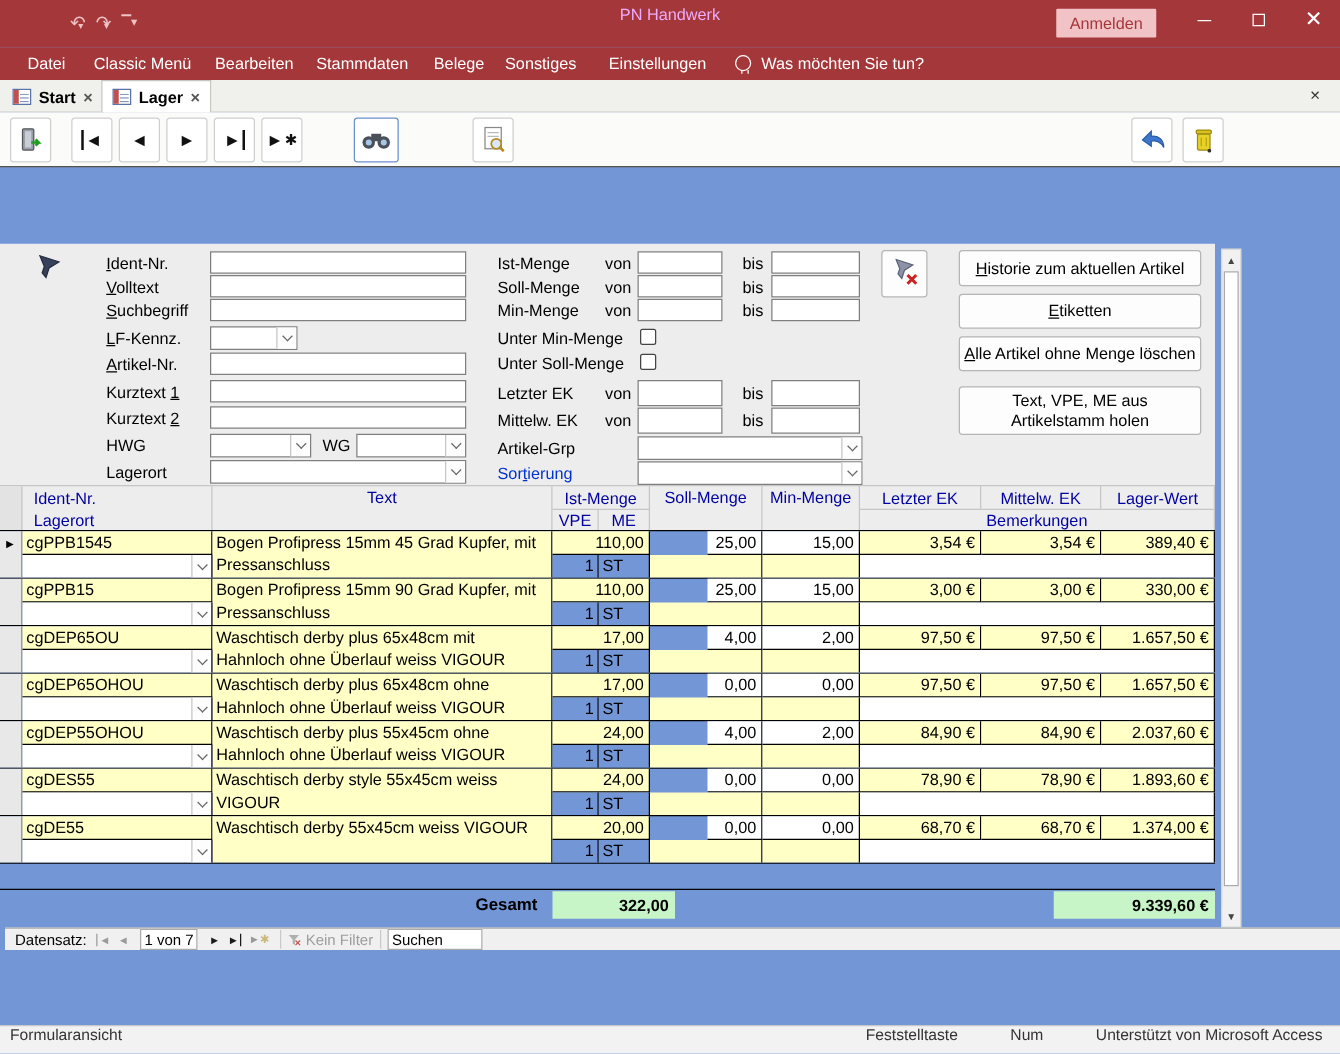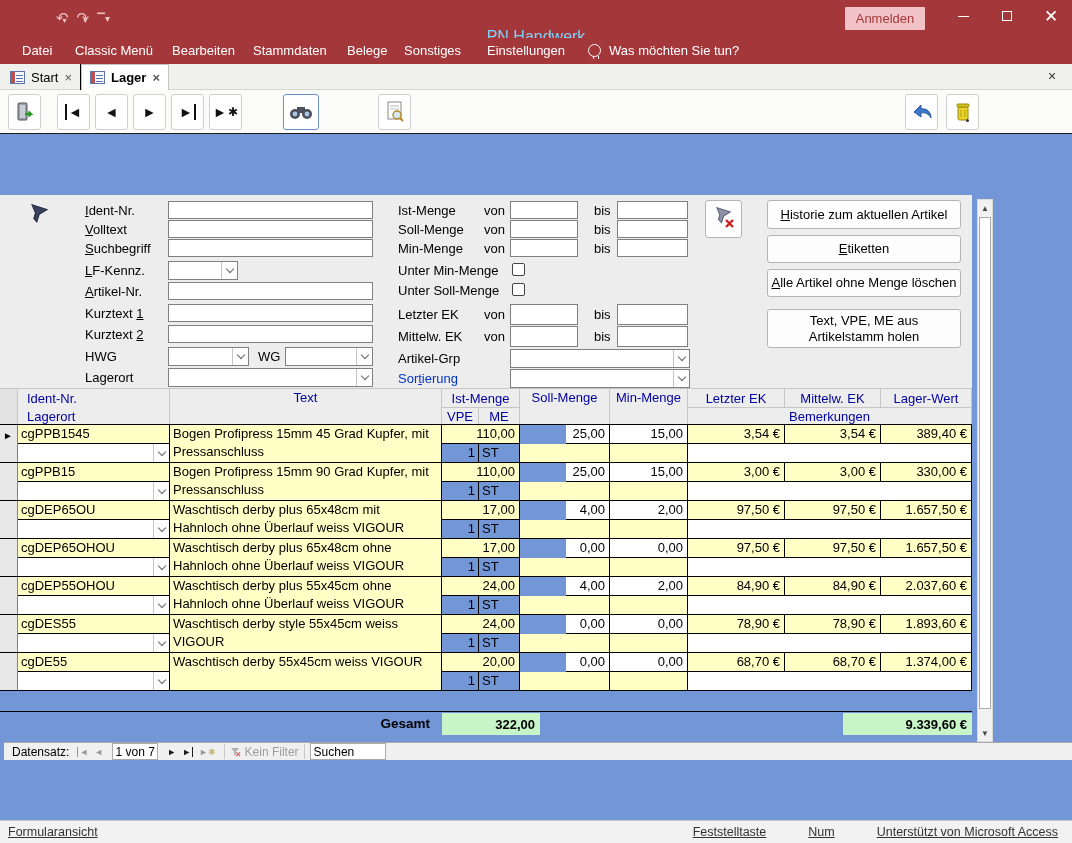--- a/index.html
+++ b/index.html
@@ -6,36 +6,36 @@
   html,body { width:1072px; height:843px; }
   #root {
     position:relative; width:1072px; height:843px; overflow:hidden;
     font-family:"Liberation Sans","DejaVu Sans",sans-serif; font-size:13px; color:#000;
     background:#7397D6;
   }
   
   .titlebar { position:absolute; left:0; top:0; width:1072px; height:38px; background:#A4373A; }
   .qat { position:absolute; left:56px; top:9px; display:flex; align-items:center; gap:10px; color:#EEC2C4; font-size:15px; }
   .qat .small { font-size:8px; margin-left:-6px; }
-  .win-title { position:absolute; left:50%; top:28px; transform:translateX(-50%); color:#7dd3fc; font-size:16px; }
+  .win-title { position:absolute; left:50%; top:4px; transform:translateX(-50%); color:#f0abfc; font-size:13px; }
   .anmelden { position:absolute; left:845px; top:7px; width:80px; height:23px; background:#F2C3C6; color:#A4373A;
     display:flex; align-items:center; justify-content:center; font-size:13px; border-radius:1px; }
   .winbtn { position:absolute; top:0; width:44px; height:32px; display:flex; align-items:center; justify-content:center; color:#fff; }
   .wb-min { left:941px; } .wb-max { left:985px; } .wb-close { left:1029px; font-size:17px; }
   .wb-min i { display:block; width:11px; border-top:1px solid #fff; }
   .wb-max i { display:block; width:10px; height:10px; border:1px solid #fff; }
   
   .menubar { position:absolute; left:0; top:38px; width:1072px; height:26px; background:#A4373A; }
   .menu-item { position:absolute; top:5px; color:#fff; font-size:13px; white-space:nowrap; }
   .tellme { position:absolute; top:5px; color:#fff; font-size:13px; display:flex; gap:8px; align-items:center; }
   .bulb { width:13px; height:13px; border:1.3px solid #fff; border-radius:50%; position:relative; }
   .bulb:after { content:""; position:absolute; left:3.5px; top:11px; width:4px; height:3px; border-left:1.3px solid #fff; border-right:1.3px solid #fff; }
   
   .tabbar { position:absolute; left:0; top:64px; width:1072px; height:26px; background:#F0F0ED; border-bottom:1px solid #D5D5D2; }
-  .dtab { position:absolute; top:0; height:26px; display:flex; align-items:center; gap:6px; padding:0 8px; border-right:1px solid #000000; }
+  .dtab { position:absolute; top:0; height:26px; display:flex; align-items:center; gap:6px; padding:0 8px; border-right:1px solid #000000;font-weight:bold; }
   .dtab.active { background:#fff; border:1px solid #C5C5C2; border-bottom:none; font-weight:bold; }
   .tab-close { color:#555; font-size:13px; }
   .tabbar-close { position:absolute; left:1048px; top:4px; color:#333; font-size:14px; }
   .formicon { width:15px; height:13px; background:#fff; border:1px solid #5A74A8; position:relative; display:inline-block; }
   .formicon:before { content:""; position:absolute; left:0; top:0; bottom:0; width:4px; background:#C05050; }
   .formicon:after { content:""; position:absolute; left:5px; right:1px; top:3px; height:7px;
      background:linear-gradient(#5A74A8 1px,transparent 1px) 0 0/100% 3px; }
   
   .toolbar { position:absolute; left:0; top:90px; width:1072px; height:44px; background:#FBFBFA; border-bottom:1px solid #1b1b1b; }
   .tbtn { position:absolute; top:4px; width:33px; height:36px; background:#fff; border:1px solid #CFCFCF; border-radius:3px;
@@ -116,21 +116,21 @@
   .rn-ic { margin:0 3px; font-size:9px; color:#1a1a1a; }
   .rn-ic.dim { color:#9a9a9a; }
   .rn-box { width:46px; height:17px; background:#fff; border:1px solid #ABABAB; display:flex; align-items:center; justify-content:center; margin:0 6px; font-size:12px; }
   .rn-sep { width:1px; height:15px; background:#C9C9C9; margin:0 5px; }
   .rn-filter { color:#9D9D9D; display:flex; align-items:center; gap:4px; }
   .rn-search { width:76px; height:17px; background:#fff; border:1px solid #ABABAB; font-size:12px; padding:0 3px;
      font-family:"Liberation Sans",sans-serif; }
   .funnel-sm { width:11px; height:10px; position:relative; }
   
   .statusbar { position:absolute; left:0; top:820px; width:1072px; height:23px; background:#F2F2F2; border-top:1px solid #C8C8C8;
-     display:flex; align-items:center; font-size:12.5px; color:#333;text-decoration:underline; }
+     display:flex; font-size:12.5px; color:#333; }
   .sb-left { margin-left:8px; }
   .sb-right { margin-left:auto; display:flex; gap:42px; margin-right:14px; }
   u { text-decoration:underline; }
   svg { display:block; }
 </style>
 </head>
 <body>
 
 <div id="root">
 

